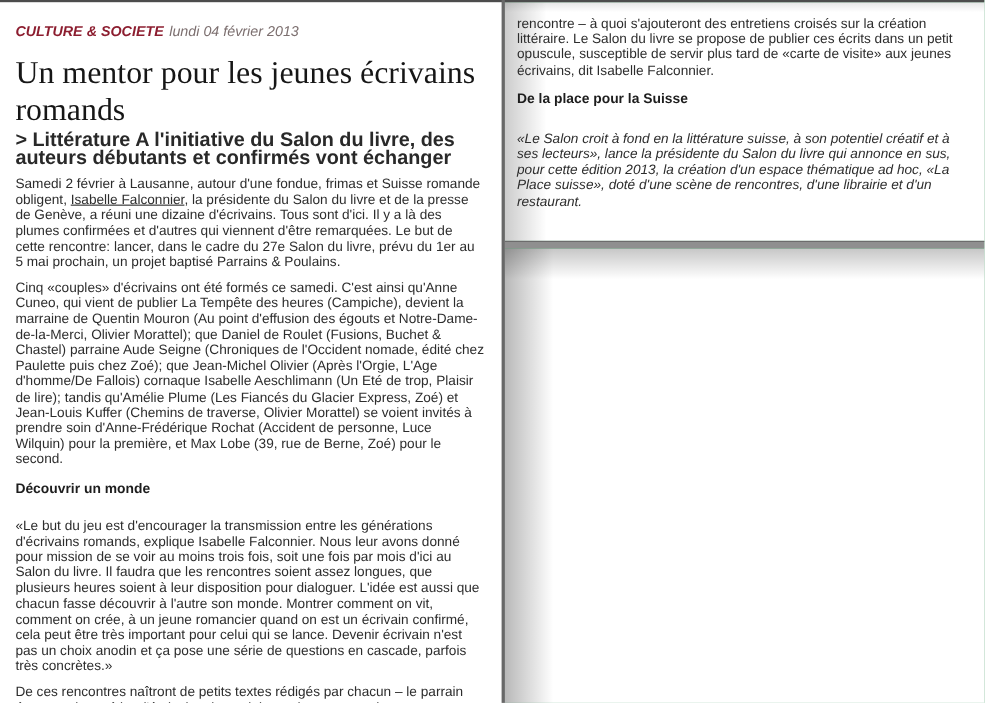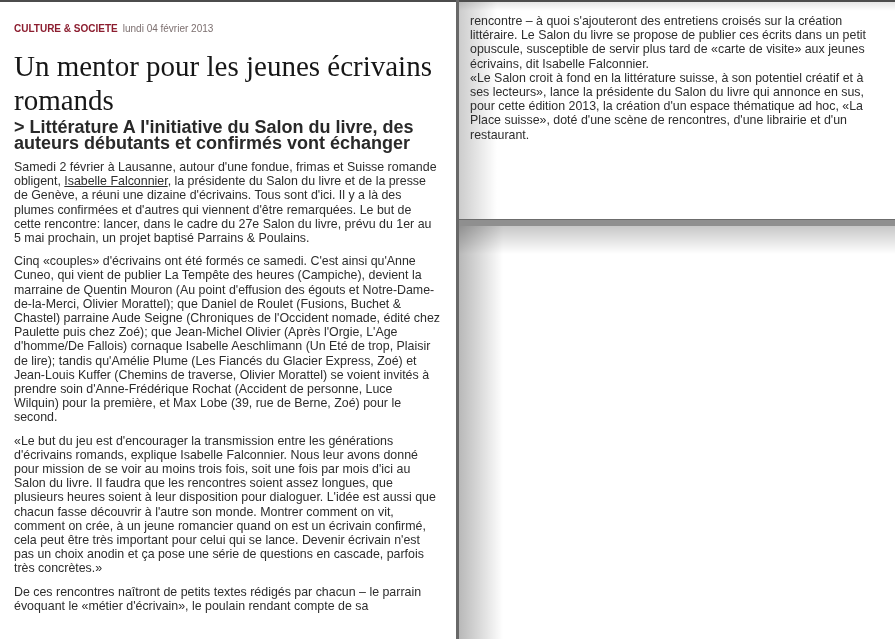--- a/index.html
+++ b/index.html
@@ -13,21 +13,21 @@
   .topbar{
     position:absolute;top:0;left:0;right:0;height:2px;
     background:#4c4c4c;z-index:5;
   }
   
   .pane-left{
     position:absolute;left:0;top:2px;bottom:0;width:456px;
     background:#ffffff;box-sizing:border-box;
     padding:19px 16px 0 14px;
   }
-  .kicker-row{font-size:10px;line-height:15px;}
+  .kicker-row{font-size:13px;line-height:15px;font-style:italic;}
   .kicker{color:#8c1d2f;font-weight:bold;}
   .date{color:#7c6f6f;font-weight:normal;margin-left:5px;}
   h1.title{
     font-family:Liberation Serif, serif;
     font-weight:normal;font-size:29px;line-height:34px;color:#161616;
     margin:13px 0 0 0;
   }
   .byline{color:#8a8a8a;font-size:11.5px;line-height:13px;margin-top:6px;}
   .lead{font-weight:bold;font-size:18px;line-height:15.5px;color:#292929;margin-top:3px;}
   p.body{
@@ -62,51 +62,53 @@
     position:absolute;top:219px;left:0;right:0;height:7px;
     background:#8f8f8f;border-top:1px solid #6c6c6c;box-sizing:border-box;
   }
   .page2{
     position:absolute;top:226px;left:0;right:0;bottom:0;
     background:
       linear-gradient(to right, rgba(0,0,0,0.28), rgba(0,0,0,0) 44px),
       linear-gradient(to bottom, rgba(0,0,0,0.22), rgba(0,0,0,0) 28px),
       #ffffff;
   }
-  .page1 h3.subhead + p.body{margin-top:7px;}
+  .page1 h3.subhead + p.body{margin-top:22px;font-style:italic;}
   .pane-left h3.subhead + p.body{margin-top:20px;}
 </style>
 </head>
 <body>
 
 <div class="screen">
 
   <div class="topbar"></div>
 
   <div class="pane-left">
     <div class="kicker-row">
       <span class="kicker">CULTURE &amp; SOCIETE</span><span class="date">lundi 04 février 2013</span>
     </div>
     <h1 class="title">Un mentor pour les jeunes écrivains romands</h1>
     <div class="lead">&gt; Littérature A l'initiative du Salon du livre, des auteurs débutants et confirmés vont échanger</div>
 
     <p class="body"><span>Samedi 2 février à Lausanne, autour d'une fondue, frimas et Suisse romande obligent, </span><a class="inline-link">Isabelle Falconnier</a><span>, la présidente du Salon du livre et de la presse de Genève, a réuni une dizaine d'écrivains. Tous sont d'ici. Il y a là des plumes confirmées et d'autres qui viennent d'être remarquées. Le but de cette rencontre: lancer, dans le cadre du 27e Salon du livre, prévu du 1er au 5 mai prochain, un projet baptisé Parrains &amp; Poulains.</span></p>
 
     <p class="body">Cinq «couples» d'écrivains ont été formés ce samedi. C'est ainsi qu'Anne Cuneo, qui vient de publier La Tempête des heures (Campiche), devient la marraine de Quentin Mouron (Au point d'effusion des égouts et Notre-Dame-de-la-Merci, Olivier Morattel); que Daniel de Roulet (Fusions, Buchet &amp; Chastel) parraine Aude Seigne (Chroniques de l'Occident nomade, édité chez Paulette puis chez Zoé); que Jean-Michel Olivier (Après l'Orgie, L'Age d'homme/De Fallois) cornaque Isabelle Aeschlimann (Un Eté de trop, Plaisir de lire); tandis qu'Amélie Plume (Les Fiancés du Glacier Express, Zoé) et Jean-Louis Kuffer (Chemins de traverse, Olivier Morattel) se voient invités à prendre soin d'Anne-Frédérique Rochat (Accident de personne, Luce Wilquin) pour la première, et Max Lobe (39, rue de Berne, Zoé) pour le second.</p>
 
+    <h3 class="subhead">Découvrir un monde</h3>
 
     <p class="body">«Le but du jeu est d'encourager la transmission entre les générations d'écrivains romands, explique Isabelle Falconnier. Nous leur avons donné pour mission de se voir au moins trois fois, soit une fois par mois d'ici au Salon du livre. Il faudra que les rencontres soient assez longues, que plusieurs heures soient à leur disposition pour dialoguer. L'idée est aussi que chacun fasse découvrir à l'autre son monde. Montrer comment on vit, comment on crée, à un jeune romancier quand on est un écrivain confirmé, cela peut être très important pour celui qui se lance. Devenir écrivain n'est pas un choix anodin et ça pose une série de questions en cascade, parfois très concrètes.»</p>
 
     <p class="body">De ces rencontres naîtront de petits textes rédigés par chacun – le parrain évoquant le «métier d'écrivain», le poulain rendant compte de sa</p>
   </div>
 
   <div class="vdivider"></div>
 
   <div class="pane-right">
     <div class="page1">
       <p class="body">rencontre – à quoi s'ajouteront des entretiens croisés sur la création littéraire. Le Salon du livre se propose de publier ces écrits dans un petit opuscule, susceptible de servir plus tard de «carte de visite» aux jeunes écrivains, dit Isabelle Falconnier.</p>
+      <h3 class="subhead">De la place pour la Suisse</h3>
       <p class="body">«Le Salon croit à fond en la littérature suisse, à son potentiel créatif et à ses lecteurs», lance la présidente du Salon du livre qui annonce en sus, pour cette édition 2013, la création d'un espace thématique ad hoc, «La Place suisse», doté d'une scène de rencontres, d'une librairie et d'un restaurant.</p>
     </div>
     <div class="pagebreak"></div>
     <div class="page2"></div>
   </div>
 
 </div>
 
 </body></html>

